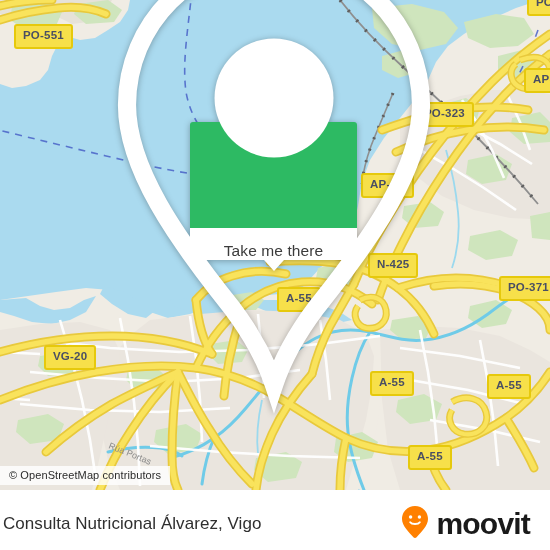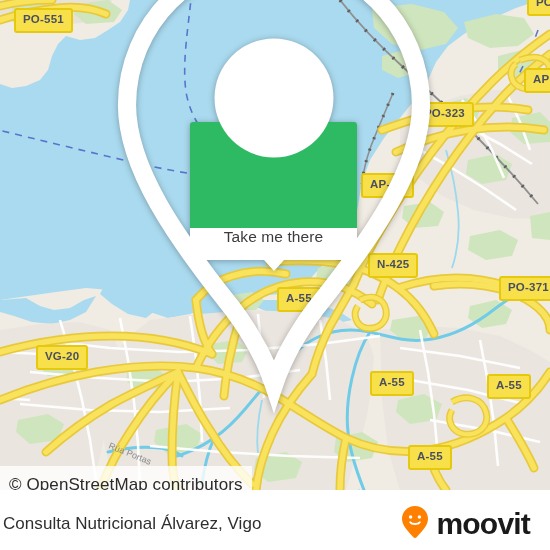--- a/index.html
+++ b/index.html
@@ -56,21 +56,21 @@
     border-radius: 3px 3px 0 0;
     display: flex;
     align-items: center;
     justify-content: center;
   }
   #popup-foot {
     background: #ffffff;
     height: 32px;
     border-radius: 0 0 3px 3px;
     display: flex;
-    align-items: flex-start;
+    align-items: flex-end;
     justify-content: center;
     position: relative;
   }
   #popup-foot-label {
     font-size: 15.5px;
     color: #3c3c3c;
     letter-spacing: 0.1px;
   }
   #popup-tail {
     position: absolute;
@@ -81,22 +81,22 @@
     border-left: 10px solid transparent;
     border-right: 10px solid transparent;
     border-top: 11px solid #ffffff;
   }
 
   
   #attribution {
     position: absolute;
     left: 0; top: 466px;
     background: rgba(255,255,255,0.80);
-    padding: 9px 9px 4px 9px;
-    font-size: 17px;
+    padding: 3px 9px 4px 9px;
+    font-size: 11px;
     color: #2b2b2b;
     letter-spacing: 0.1px;
     white-space: nowrap;
   }
 
   
   #footer {
     position: absolute;
     left: 0; top: 490px;
     width: 550px; height: 68px;
@@ -350,29 +350,29 @@
           <path d="M520,60 C536,54 550,58 550,72 C550,86 536,92 522,88 C510,84 508,70 516,64"></path>
           <path d="M360,300 C372,294 384,298 386,310 C388,322 378,330 366,328 C356,326 352,314 358,306"></path>
           <path d="M452,402 C466,394 482,398 486,412 C490,426 478,436 464,434 C452,432 446,420 452,410"></path>
         </g>
 
         <text x="108" y="448" fill="#8b8b8b" font-size="9" font-family="Liberation Sans, sans-serif" transform="rotate(22 108 448)">Rúa Portas</text>
 
       </g>
     </svg>
 
-    <div class="shield" style="left:14px;  top:8px;">PO-551</div>
+    <div class="shield" style="left:14px;  top:24px;">PO-551</div>
     <div class="shield" style="left:415px; top:102px;">PO-323</div>
     <div class="shield" style="left:361px; top:173px;">AP-9V</div>
     <div class="shield" style="left:524px; top:68px;">AP-9</div>
     <div class="shield" style="left:527px; top:-9px;">PO-</div>
     <div class="shield" style="left:368px; top:253px;">N-425</div>
     <div class="shield" style="left:473px; top:276px;margin-left:26px;">PO-371</div>
     <div class="shield" style="left:277px; top:287px;">A-55</div>
-    <div class="shield" style="left:36px;  top:345px;">VG-20</div>
+    <div class="shield" style="left:44px;  top:345px;">VG-20</div>
     <div class="shield" style="left:370px; top:371px;">A-55</div>
     <div class="shield" style="left:487px; top:374px;">A-55</div>
     <div class="shield" style="left:408px; top:445px;">A-55</div>
 
     <div id="popup">
       <div id="popup-head">
         <span>
           <svg width="56" height="70" viewBox="0 0 56 70" xmlns="http://www.w3.org/2000/svg">
             <path d="M28,4 C16.4,4 7,13.4 7,25 C7,34 14,44 22,54 C25,58 27,62 28,65
                      C29,62 31,58 34,54 C42,44 49,34 49,25 C49,13.4 39.6,4 28,4 Z" fill="none" stroke="#ffffff" stroke-width="2.6"></path>

